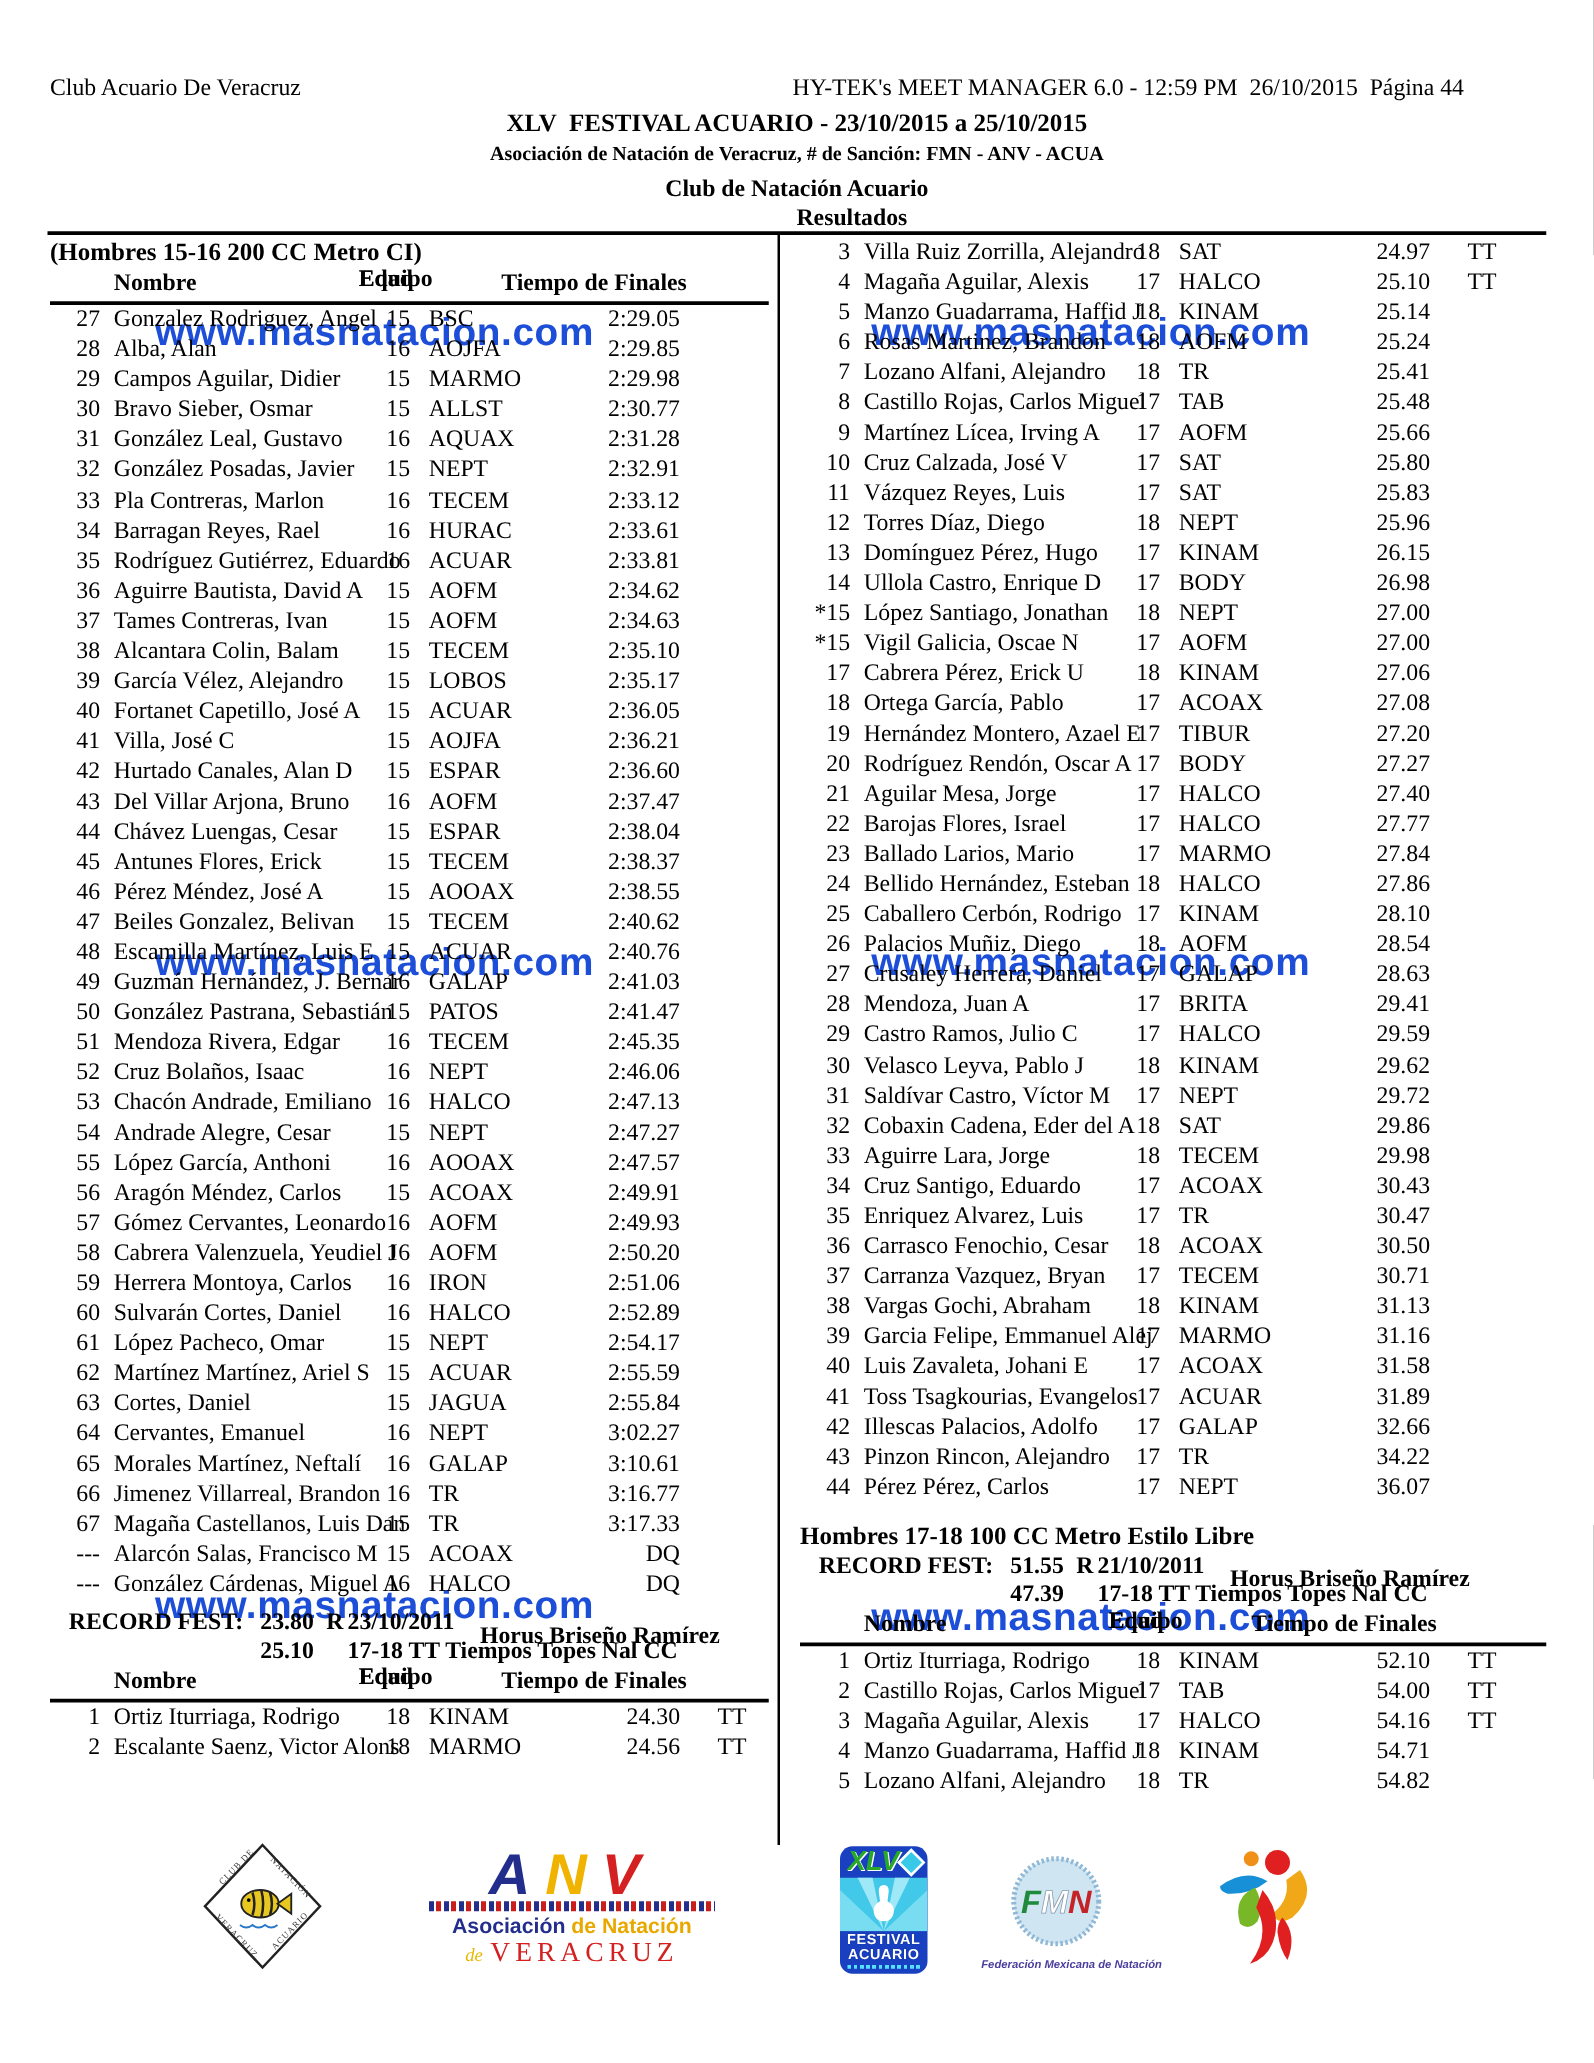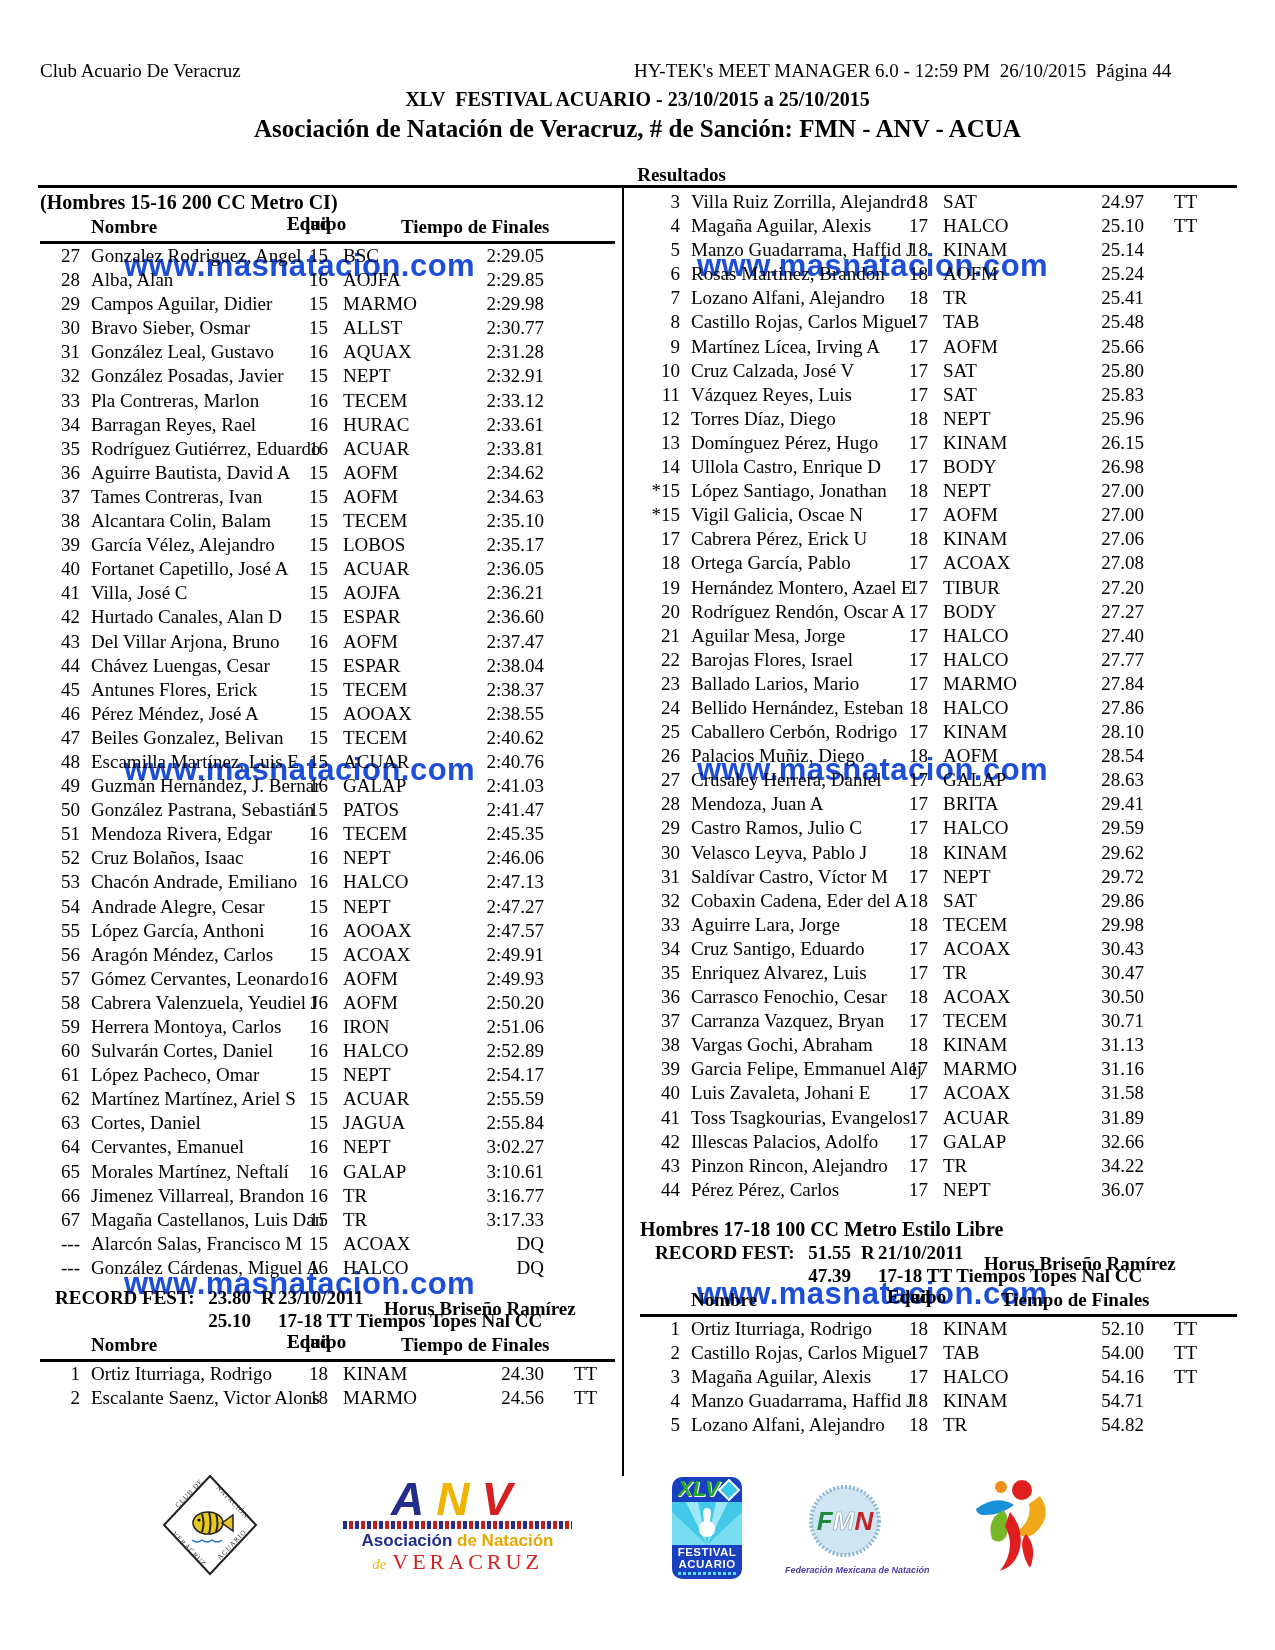--- a/index.html
+++ b/index.html
@@ -7,21 +7,21 @@
     position:relative; width:1275px; height:1650px; margin:0 auto;
     background:#ffffff; color:#000;
     font-family:"Liberation Serif","DejaVu Serif",serif;
     overflow:hidden;
   }
   
   .hdr-left  { position:absolute; left:40px;  top:60px; font-size:19px; white-space:pre; }
   .hdr-right { position:absolute; left:634px; top:60px; font-size:19px; white-space:pre; }
   .ctr { position:absolute; left:0; width:100%; text-align:center; font-weight:bold; white-space:pre; }
   .t1 { top:88px;  font-size:20px; }
-  .t2 { top:115px; font-size:25px; }
+  .t2 { top:115px; font-size:16px; }
   .t3 { top:141px; font-size:19px; }
   .t4 { top:164px; font-size:19px;padding-left:44px; }
   .rule-main { position:absolute; left:38px; width:1199px; top:185px; height:3px; background:#000; }
   .divider   { position:absolute; left:622px; top:188px; width:2px; height:1288px; background:#000; }
 
   
   .col { position:absolute; top:190px; z-index:2; }
   .col-left  { left:40px;  width:575px; }
   .col-right { left:640px; width:597px; }
 
@@ -101,20 +101,21 @@
   <div class="watermark" style="left:697px; top:248px;">www.masnatacion.com</div>
   <div class="watermark" style="left:124px; top:752px;">www.masnatacion.com</div>
   <div class="watermark" style="left:697px; top:752px;">www.masnatacion.com</div>
   <div class="watermark" style="left:124px; top:1266px;">www.masnatacion.com</div>
   <div class="watermark" style="left:697px; top:1276px;">www.masnatacion.com</div>
 
   <div class="hdr-left">Club Acuario De Veracruz</div>
   <div class="hdr-right">HY-TEK's MEET MANAGER 6.0 - 12:59 PM  26/10/2015  Página 44</div>
   <div class="ctr t1">XLV  FESTIVAL ACUARIO - 23/10/2015 a 25/10/2015</div>
   <div class="ctr t2">Asociación de Natación de Veracruz, # de Sanción: FMN - ANV - ACUA</div>
+  <div class="ctr t3">Club de Natación Acuario</div>
   <div class="ctr t4">Resultados</div>
   <div class="rule-main"></div>
   <div class="divider"></div>
 
   <div class="col col-left">
 
     <div class="section-title">(Hombres 15-16 200 CC Metro CI)</div>
 
     <div class="thead">
       <span class="h-name">Nombre</span>

